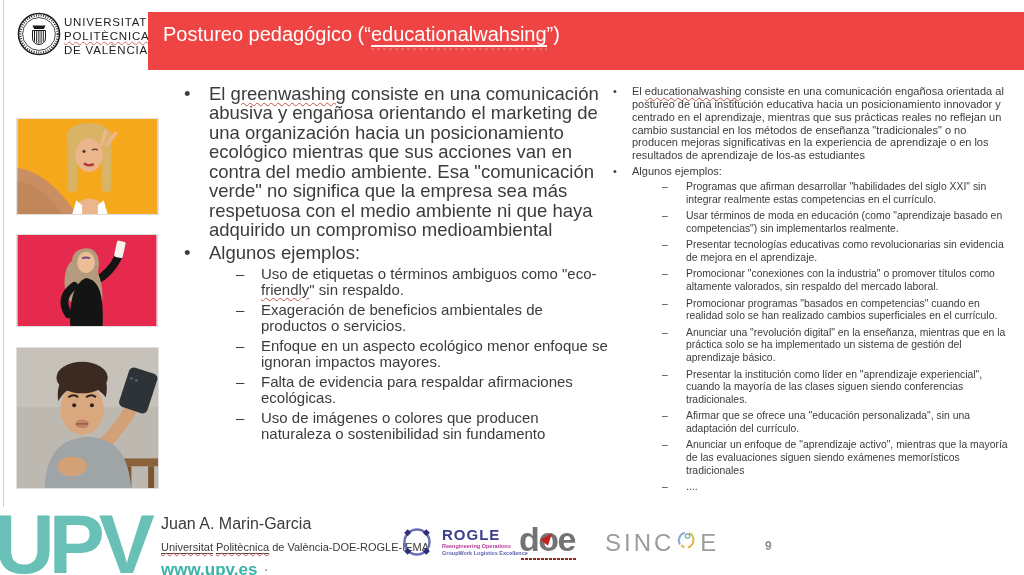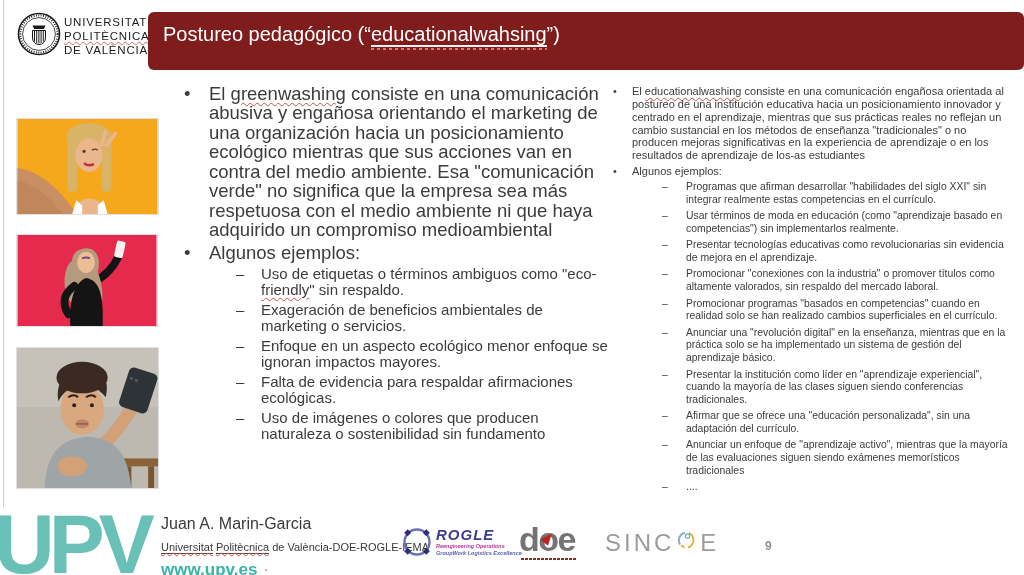--- a/index.html
+++ b/index.html
@@ -7,21 +7,21 @@
     width:1024px;height:575px;position:relative;overflow:hidden;
     background:#ffffff;font-family:"Liberation Sans",sans-serif;color:#3c3c3c;
   }
   .abs{position:absolute;}
   
   .vline{left:3px;top:0;width:1px;height:507px;background:#cfcfcf;}
   
   .seal{left:17px;top:12px;width:44px;height:44px;}
   .wordmark{left:64px;top:15px;font-size:11.5px;line-height:1.22;letter-spacing:0.8px;color:#1c1c1c;font-weight:500;}
   .wordmark .wavy-soft{text-decoration:underline wavy #d26a62;text-decoration-thickness:1px;text-underline-offset:1px;}
-  .titlebar{left:148px;top:12px;width:876px;height:58px;background:#7f1d1d;box-sizing:border-box;padding:11px 0 0 15px;border-radius:6px;}
+  .titlebar{left:148px;top:12px;width:876px;height:58px;background:#ef4444;box-sizing:border-box;padding:11px 0 0 15px;}
   .titlebar .title{font-size:20px;color:#ffffff;font-weight:400;}
   .title-hl{position:relative;border-bottom:2px solid rgba(255,255,255,.95);}
   .title-hl::after{content:"";position:absolute;left:0;right:0;bottom:-5px;height:2px;
     background:repeating-linear-gradient(90deg,#e2736b 0 3px,transparent 3px 6px);}
   
   .photo{border:1px solid #e0e0e0;box-sizing:border-box;}
   .photo svg{display:block;width:100%;height:100%;}
   .photo1{left:16px;top:118px;width:143px;height:97px;}
   .photo2{left:16px;top:234px;width:142px;height:93px;}
   .photo3{left:16px;top:347px;width:143px;height:142px;}
@@ -42,21 +42,21 @@
   .rightcol .l2{font-size:10.4px;line-height:1.21;margin:0 0 4px 52px;}
   .rightcol .l2 .mark{width:26px;padding-left:2px;box-sizing:border-box;}
   
   .upv-big{left:-6px;top:502px;font-size:84px;font-weight:800;letter-spacing:-6px;line-height:1;color:#68c0b6;}
   .author{left:161px;top:515px;font-size:16px;color:#3a3a3a;}
   .affil{left:161px;top:541px;font-size:11px;color:#3a3a3a;}
   .affil .uw{display:inline-block;margin-right:3px;border-bottom:1px solid #4a4a4a;
     text-decoration:underline wavy #c75048;text-decoration-thickness:1px;}
   .website{left:161px;top:560px;font-size:17px;color:#3ab3a9;font-weight:700;}
   .website .dot{color:#9a9a9a;font-weight:400;margin-left:6px;}
-  .rogle{left:399px;top:524px;display:flex;gap:1px;align-items:center;font-style:italic;}
+  .rogle{left:399px;top:524px;display:flex;gap:7px;align-items:center;}
   .rogle-name{font-size:15px;font-weight:700;color:#3d3d8f;letter-spacing:1px;line-height:1.1;}
   .rogle-sub1{font-size:5.5px;color:#b53894;font-weight:700;line-height:1.3;}
   .rogle-sub2{font-size:5.5px;color:#5e5eb0;font-weight:700;line-height:1.3;}
   .doe{left:519px;top:522px;width:64px;}
   .doe-text{font-size:34px;font-weight:800;color:#737373;letter-spacing:-1.5px;line-height:1;display:block;}
   .doe-arrow{position:absolute;left:24px;top:10px;width:0;height:0;
     border-left:5px solid transparent;border-right:5px solid transparent;
     border-bottom:12px solid #c0231f;transform:rotate(40deg);}
   .doe-tagline{display:block;margin-top:2px;margin-left:2px;width:56px;height:2px;
     background:repeating-linear-gradient(90deg,#8a2b24 0 3px,transparent 3px 4px);}
@@ -153,21 +153,21 @@
   <div class="row l1 b2">
     <span class="mark">•</span>
     <div class="txt">Algunos ejemplos:</div>
   </div>
   <div class="row l2">
     <span class="mark">–</span>
     <div class="txt"><span>Uso de etiquetas o términos ambiguos como "eco-</span><span class="wavy">friendly</span><span>" sin respaldo.</span></div>
   </div>
   <div class="row l2">
     <span class="mark">–</span>
-    <div class="txt">Exageración de beneficios ambientales de marketing o servicios.</div>
+    <div class="txt">Exageración de beneficios ambientales de productos o servicios.</div>
   </div>
   <div class="row l2">
     <span class="mark">–</span>
     <div class="txt">Enfoque en un aspecto ecológico menor enfoque se ignoran impactos mayores.</div>
   </div>
   <div class="row l2">
     <span class="mark">–</span>
     <div class="txt">Falta de evidencia para respaldar afirmaciones ecológicas.</div>
   </div>
   <div class="row l2">

